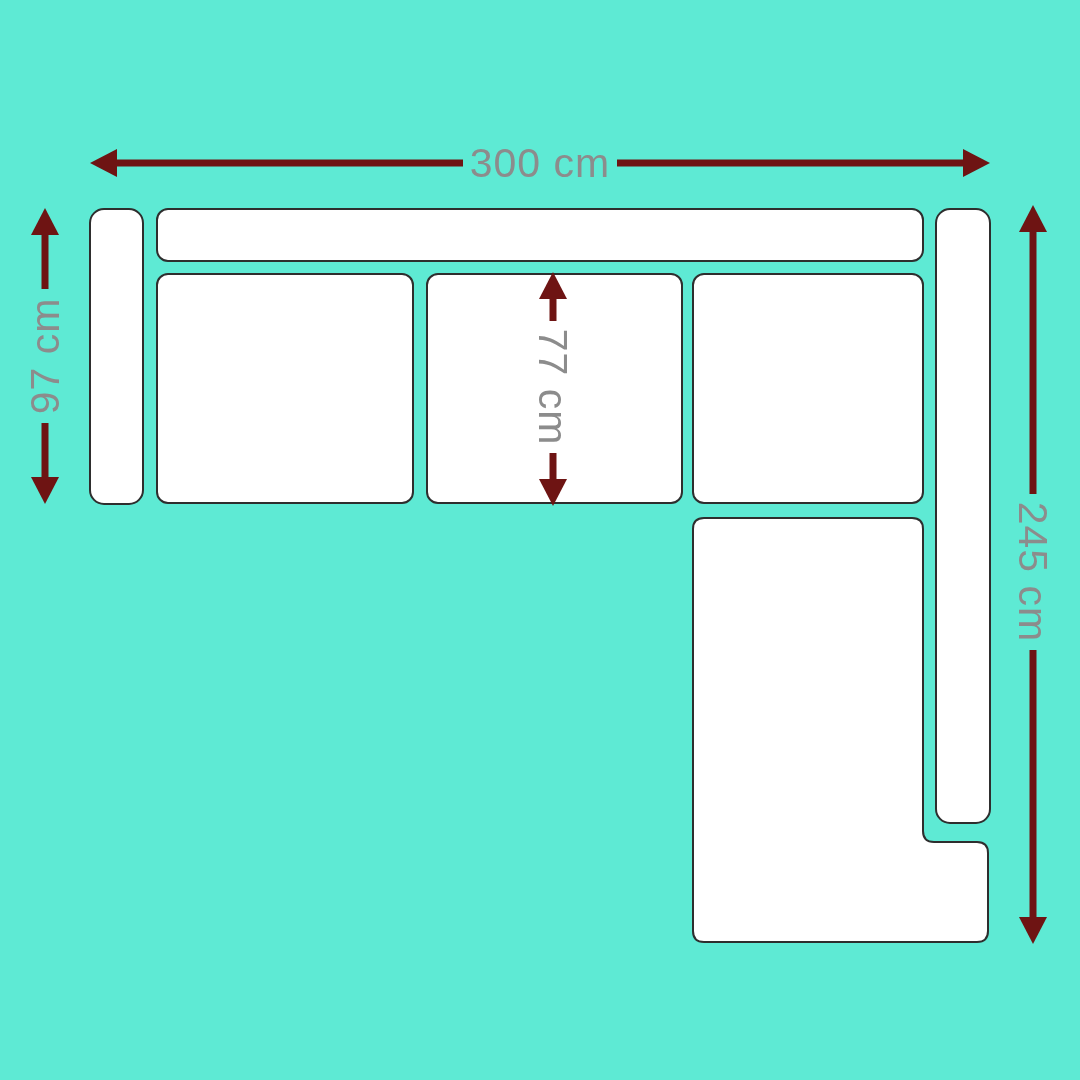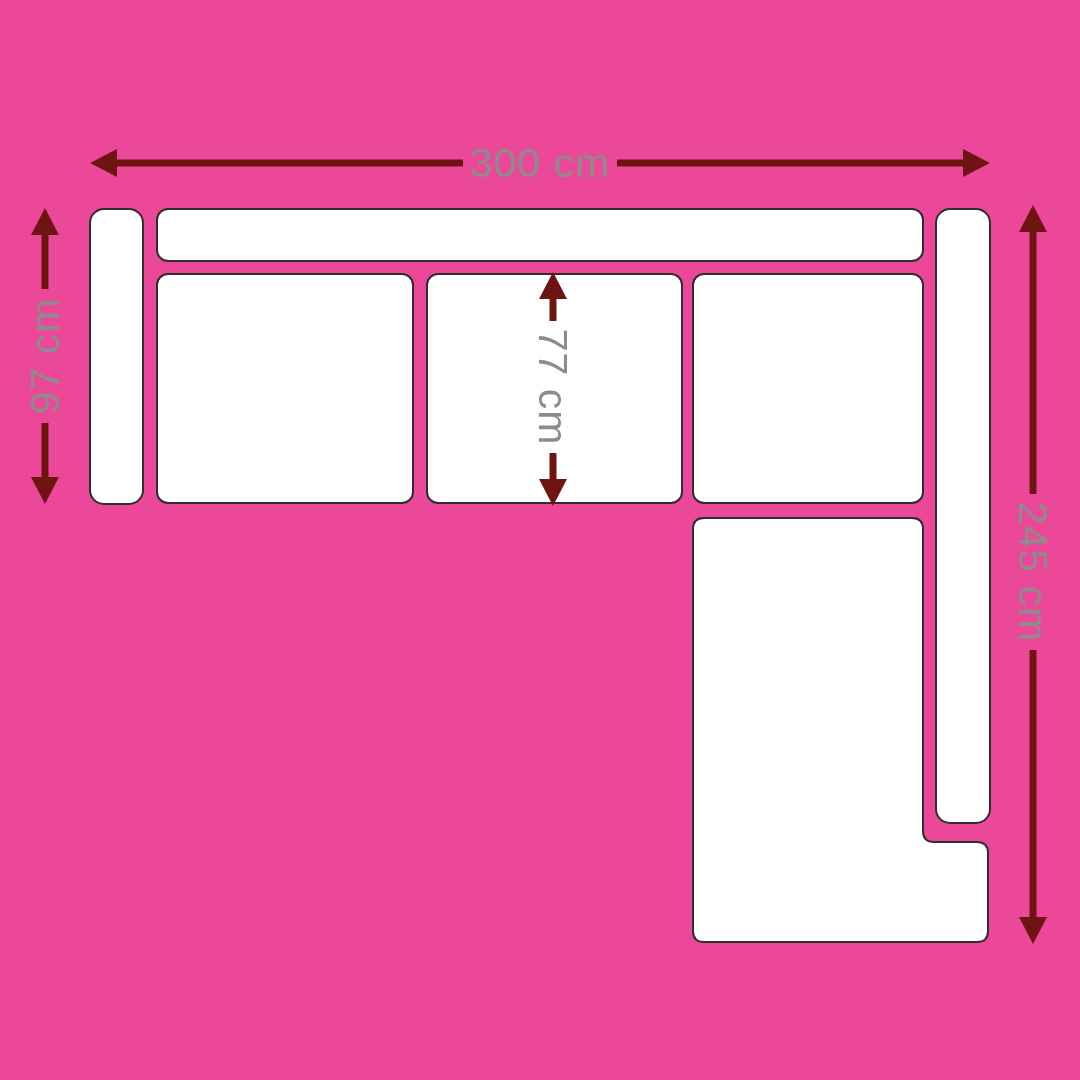--- a/index.html
+++ b/index.html
@@ -4,21 +4,21 @@
 <style>
   html, body {
     margin: 0;
     padding: 0;
     background: #ffffff;
   }
   .canvas {
     position: relative;
     width: 1080px;
     height: 1080px;
-    background: #ec4899;
+    background: #5eead4;
     overflow: hidden;
   }
   svg { display: block; }
   .outline {
     fill: #ffffff;
     stroke: #2e2e2e;
     stroke-width: 2;
   }
   .dim-line {
     stroke: #6e1413;

